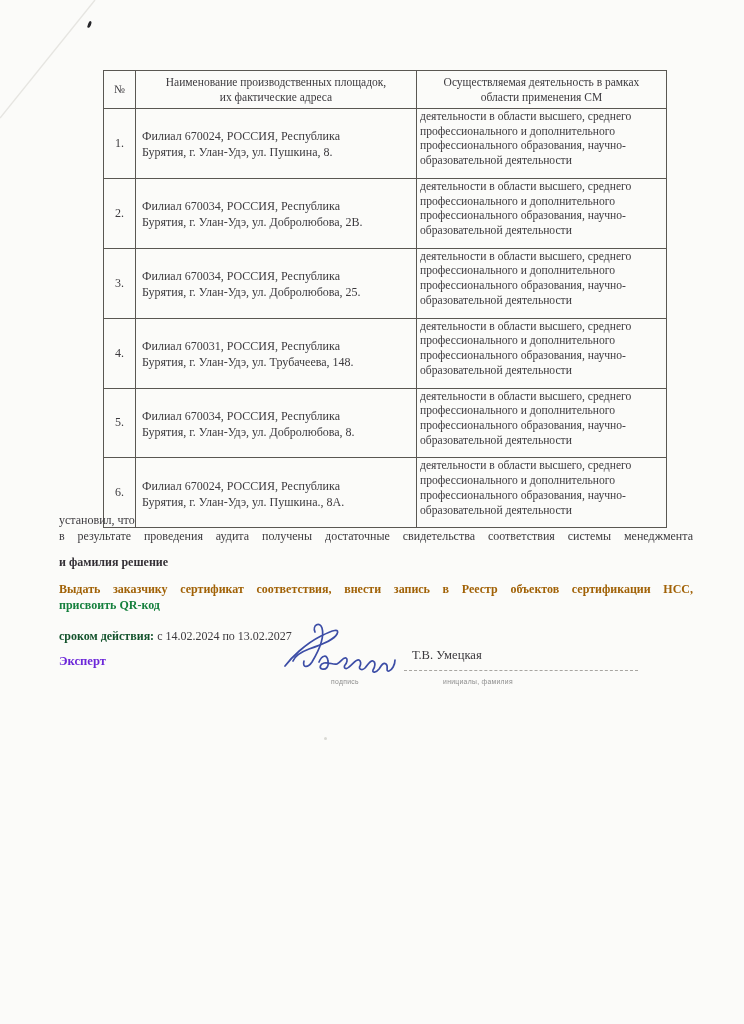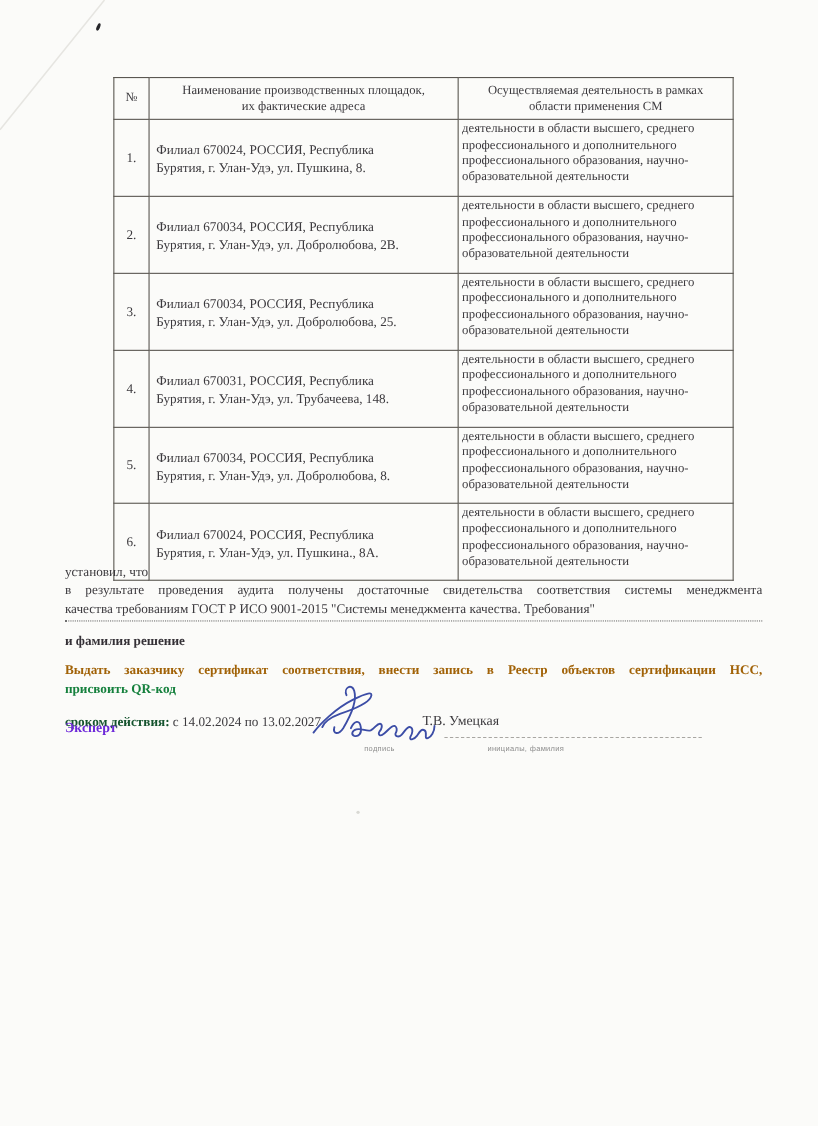--- a/index.html
+++ b/index.html
@@ -89,21 +89,21 @@
     font-weight:bold; font-size:12.6px; color:#6d28d9;
   }
   .sig-svg { position:absolute; left:281px; top:618px; }
   .sig-caption {
     position:absolute; left:299px; top:678px; width:92px;
     text-align:center;
     font-family:"Liberation Sans","DejaVu Sans",sans-serif;
     font-size:6.8px; color:#8d8d8d; letter-spacing:0.3px;
   }
   .expert-name {
-    position:absolute; left:384px; top:648px;
+    position:absolute; left:412px; top:648px;
     font-size:12.6px; color:#3c3a3e;
   }
   .name-dashline {
     position:absolute; left:404px; top:652px; width:234px; height:18px;
     border-bottom:1px dashed #a8a6a2;
   }
   .name-caption {
     position:absolute; left:402px; top:678px; width:152px;
     text-align:center;
     font-family:"Liberation Sans","DejaVu Sans",sans-serif;
@@ -188,21 +188,20 @@
 профессионального и дополнительного
 профессионального образования, научно-
 образовательной деятельности</td>
     </tr>
   </tbody>
     </table>
 
   <div class="bodytext">
     <div>установил, что</div>
     <div class="audit-line1">в результате проведения аудита получены достаточные свидетельства соответствия системы менеджмента</div>
-    <div class="audit-line2">качества требованиям ГОСТ Р ИСО 9001-2015 "Системы менеджмента качества. Требования"</div>
     <div class="decision-heading">и фамилия решение</div>
     <div class="decision-line1">Выдать заказчику сертификат соответствия, внести запись в Реестр объектов сертификации НСС,</div>
     <div class="decision-line2">присвоить QR-код</div>
     <div class="validity">
       <span class="lbl">сроком действия:</span>
       <span>с 14.02.2024 по 13.02.2027</span>
     </div>
   </div>
 
   <div class="expert-role">Эксперт</div>

